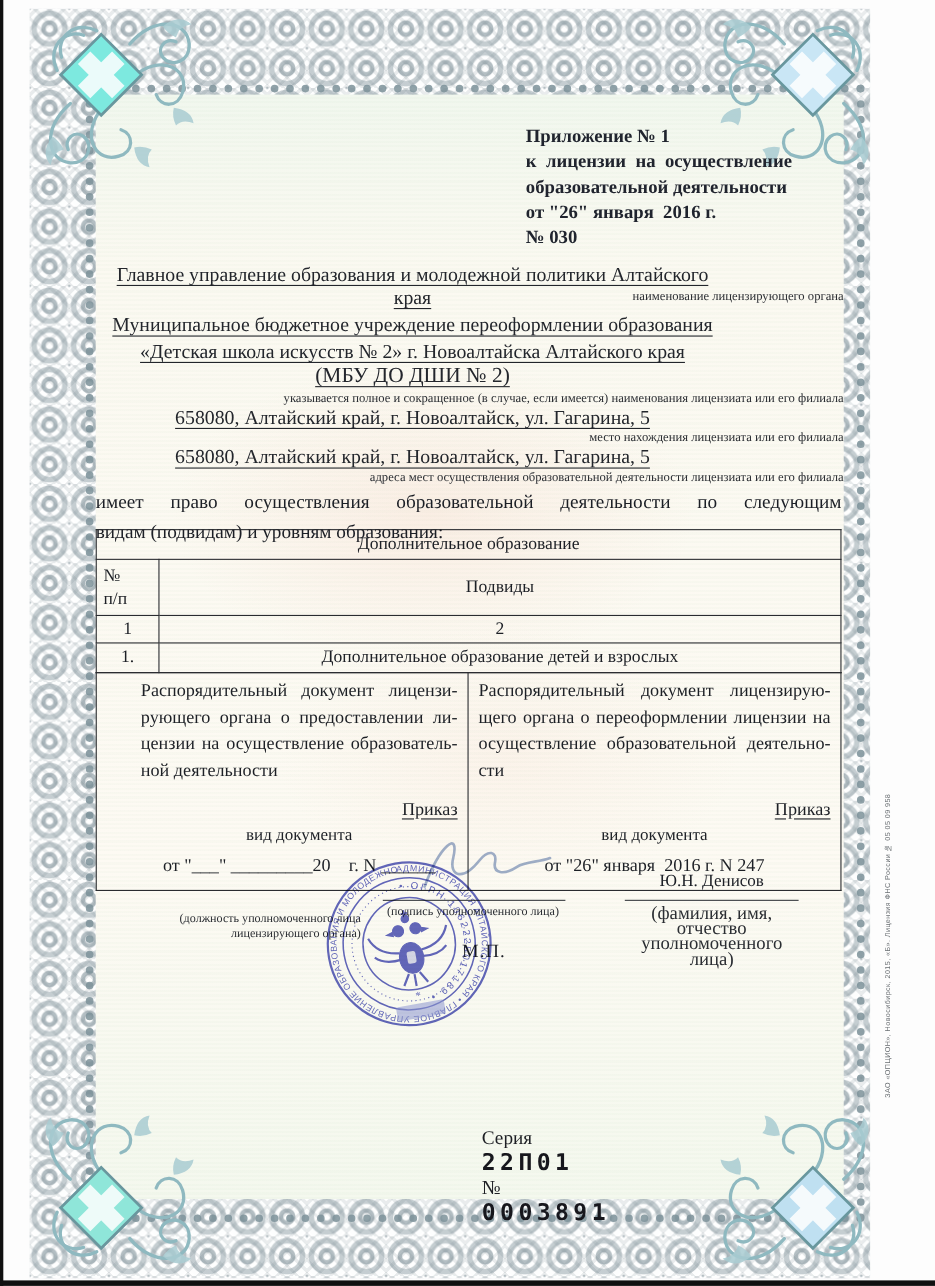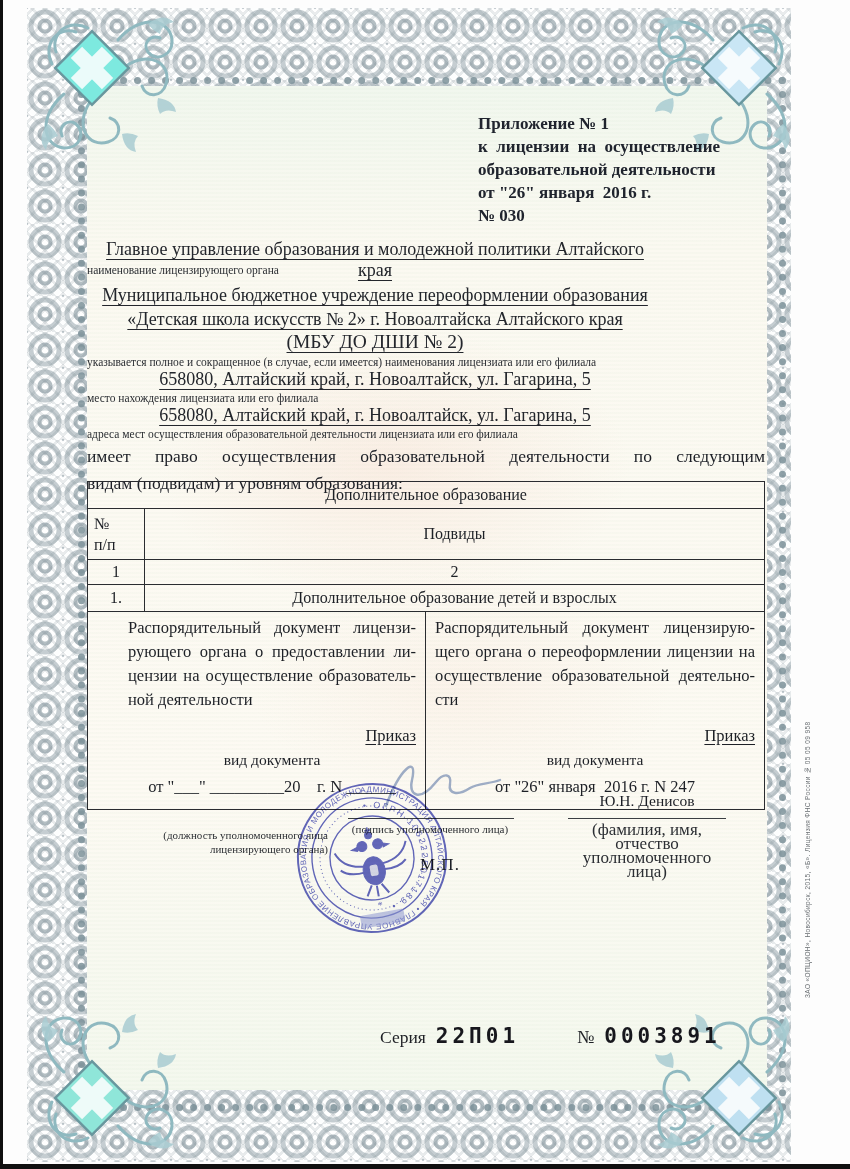--- a/index.html
+++ b/index.html
@@ -28,21 +28,21 @@
       linear-gradient(180deg, #f1f7ee 0%, #fbf9f1 16%, #fdfaf3 70%, #f4f8ee 100%);}
 
   .corner{position:absolute;width:160px;height:160px;}
 
   
   .abs{position:absolute;}
   .appendix{left:478px;top:112px;width:305px;font-weight:bold;font-size:17px;line-height:23px;color:#20242e;}
   .appendix div{white-space:pre-wrap;}
   .centerline{left:87px;width:576px;text-align:center;font-size:18px;color:#23262c;}
   .centerline span{text-decoration:underline;text-underline-offset:4px;text-decoration-thickness:1px;}
-  .caption{left:87px;width:680px;text-align:left;font-size:11.5px;color:#2b2e33;}
+  .caption{left:87px;width:680px;text-align:right;font-size:11.5px;color:#2b2e33;}
   .shortname{font-size:19.5px;}
   .statement{left:87px;top:443px;width:678px;font-size:17.5px;line-height:27px;}
   .statement .j{display:block;text-align-last:justify;}
 
   table.lic{border-collapse:collapse;width:678px;font-size:16px;color:#1d2026;}
   table.lic td{border:1.5px solid #2a2c30;padding:1px 6px;text-align:center;vertical-align:middle;background:transparent;}
   .tbl-wrap{left:87px;top:481px;width:678px;border-radius:21px;}
   .r2 td{vertical-align:top;text-align:center;height:48px;}
   .r2 .c1{text-align:left;line-height:21px;}
   .c1{width:44px;}
@@ -61,21 +61,21 @@
   .sig-line{left:348px;top:818px;width:166px;border-top:1.3px solid #3a3d42;height:0;}
   .sig-cap{left:330px;top:823px;width:200px;text-align:center;font-size:11px;color:#2b2e33;}
   .name{left:572px;top:792px;width:150px;text-align:center;font-size:15.5px;}
   .name-line{left:568px;top:818px;width:158px;border-top:1.3px solid #3a3d42;height:0;}
   .name-cap{left:566px;top:823px;width:162px;text-align:center;font-size:17px;line-height:14px;color:#2b2e33;}
   .mp{left:420px;top:855px;font-size:17px;letter-spacing:1px;}
 
   .stamp{left:287px;top:773px;width:170px;height:170px;transform:rotate(-10deg);opacity:.88;mix-blend-mode:multiply;}
   .signature{left:378px;top:756px;width:130px;height:62px;mix-blend-mode:multiply;}
 
-  .serials{left:380px;top:1024px;width:400px;display:flex;align-items:baseline;}
+  .serials{left:380px;top:1024px;width:400px;display:flex;align-items:baseline;flex-direction:column;}
   .ser-label{font-size:17.5px;color:#1d1f24;}
   .ser-value{font-family:"DejaVu Sans Mono", monospace;font-weight:bold;font-size:21px;letter-spacing:4px;color:#17171d;margin-left:10px;}
   .num-label{font-size:18px;margin-left:58px;color:#1d1f24;}
   .num-value{font-family:"DejaVu Sans Mono", monospace;font-weight:bold;font-size:21px;letter-spacing:4px;color:#17171d;margin-left:10px;}
 
   .imprint{left:804px;top:752px;height:246px;font-family:"Liberation Sans", sans-serif;font-size:6.5px;color:#6a6f73;writing-mode:vertical-rl;transform:rotate(180deg);letter-spacing:.4px;white-space:nowrap;}
 </style>
 </head>
 <body>
 

